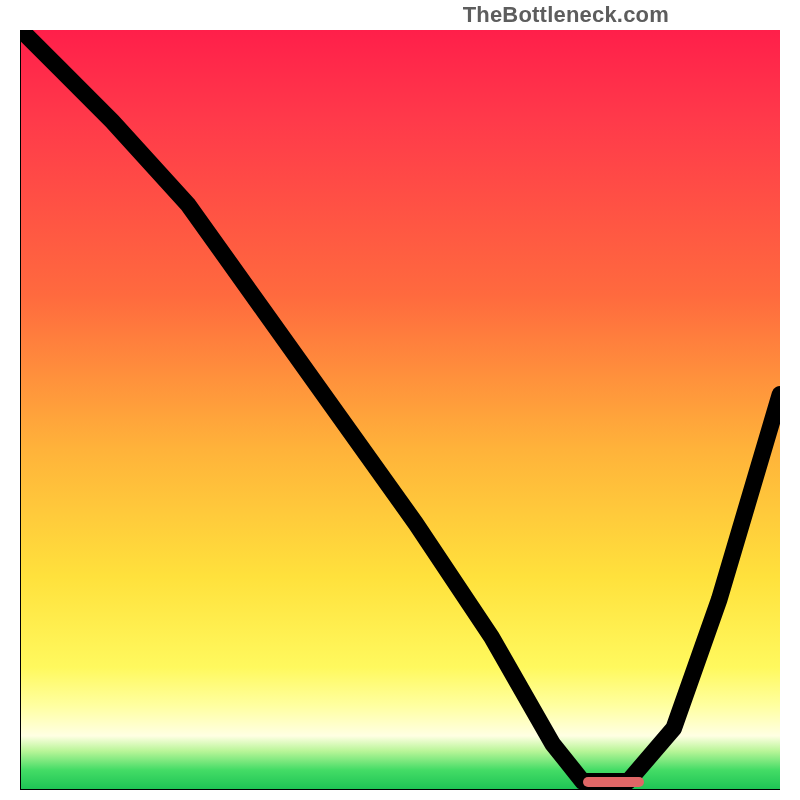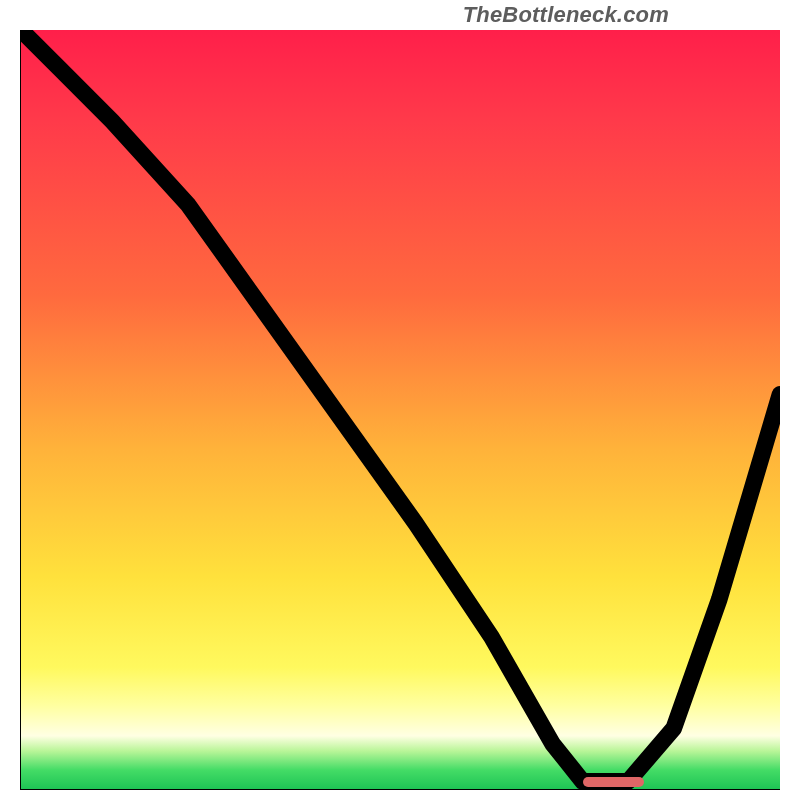--- a/index.html
+++ b/index.html
@@ -7,21 +7,20 @@
     padding: 0;
     width: 800px;
     height: 800px;
     background: #ffffff;
     font-family: Arial, Helvetica, sans-serif;
   }
   .chart-wrap {
     position: relative;
     width: 679px;
     height: 800px;
-    font-style: italic;
   }
   .watermark {
     position: absolute;
     top: 2px;
     right: 10px;
     font-size: 22px;
     font-weight: 600;
     color: #5d5d5d;
     letter-spacing: 0.2px;
     z-index: 10;

